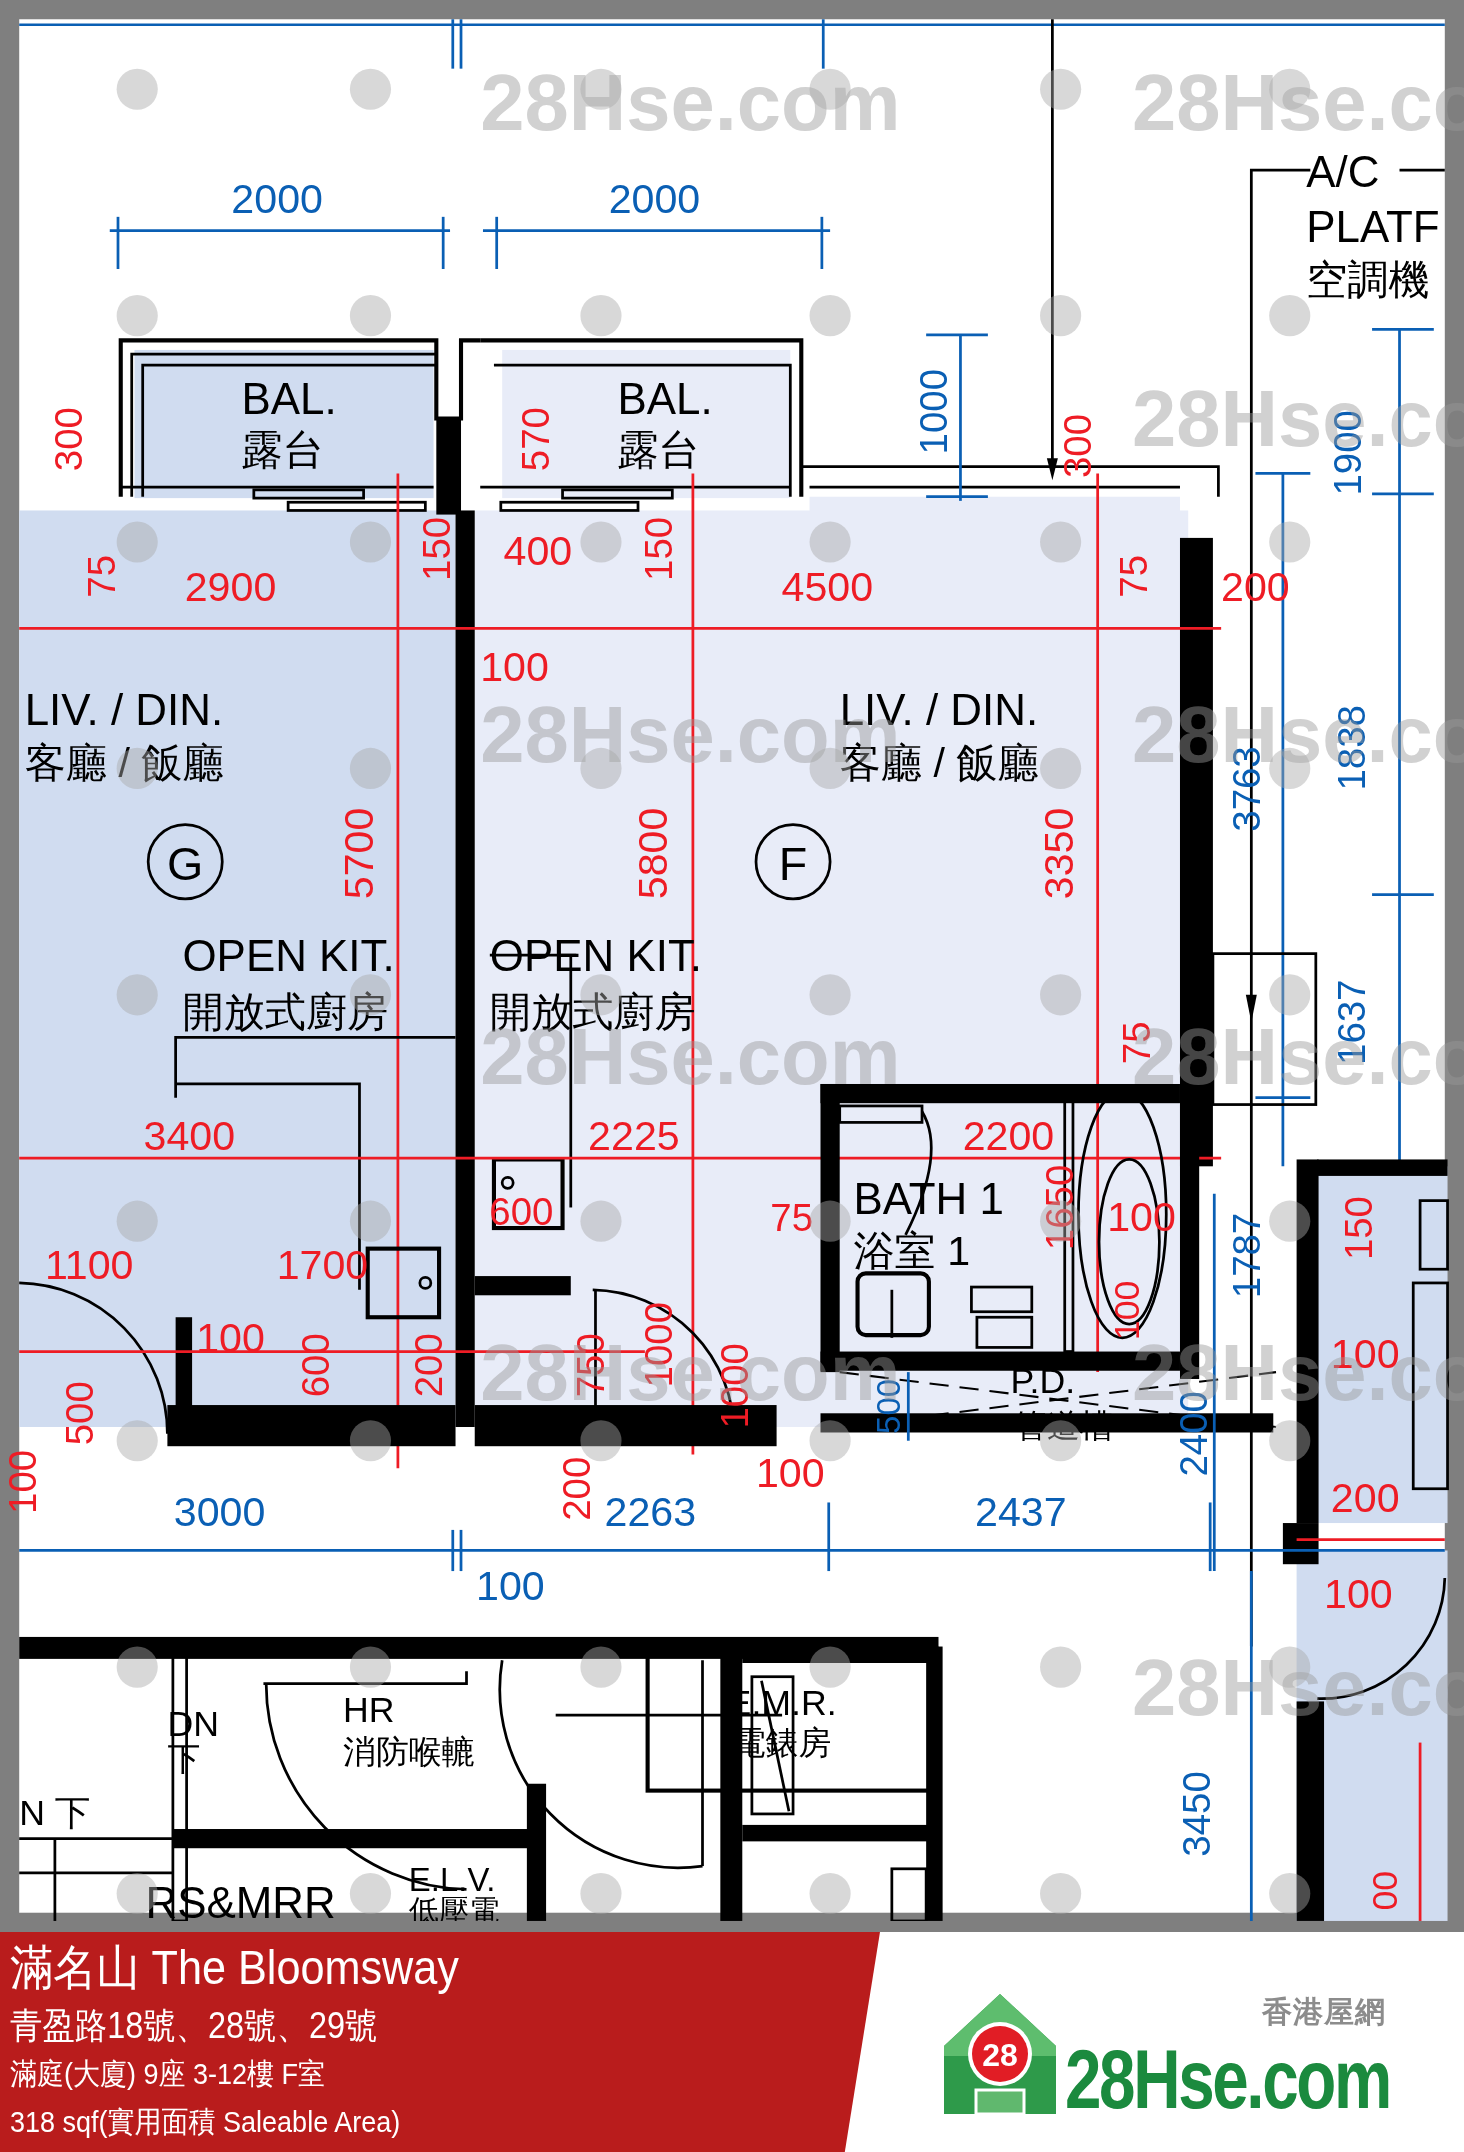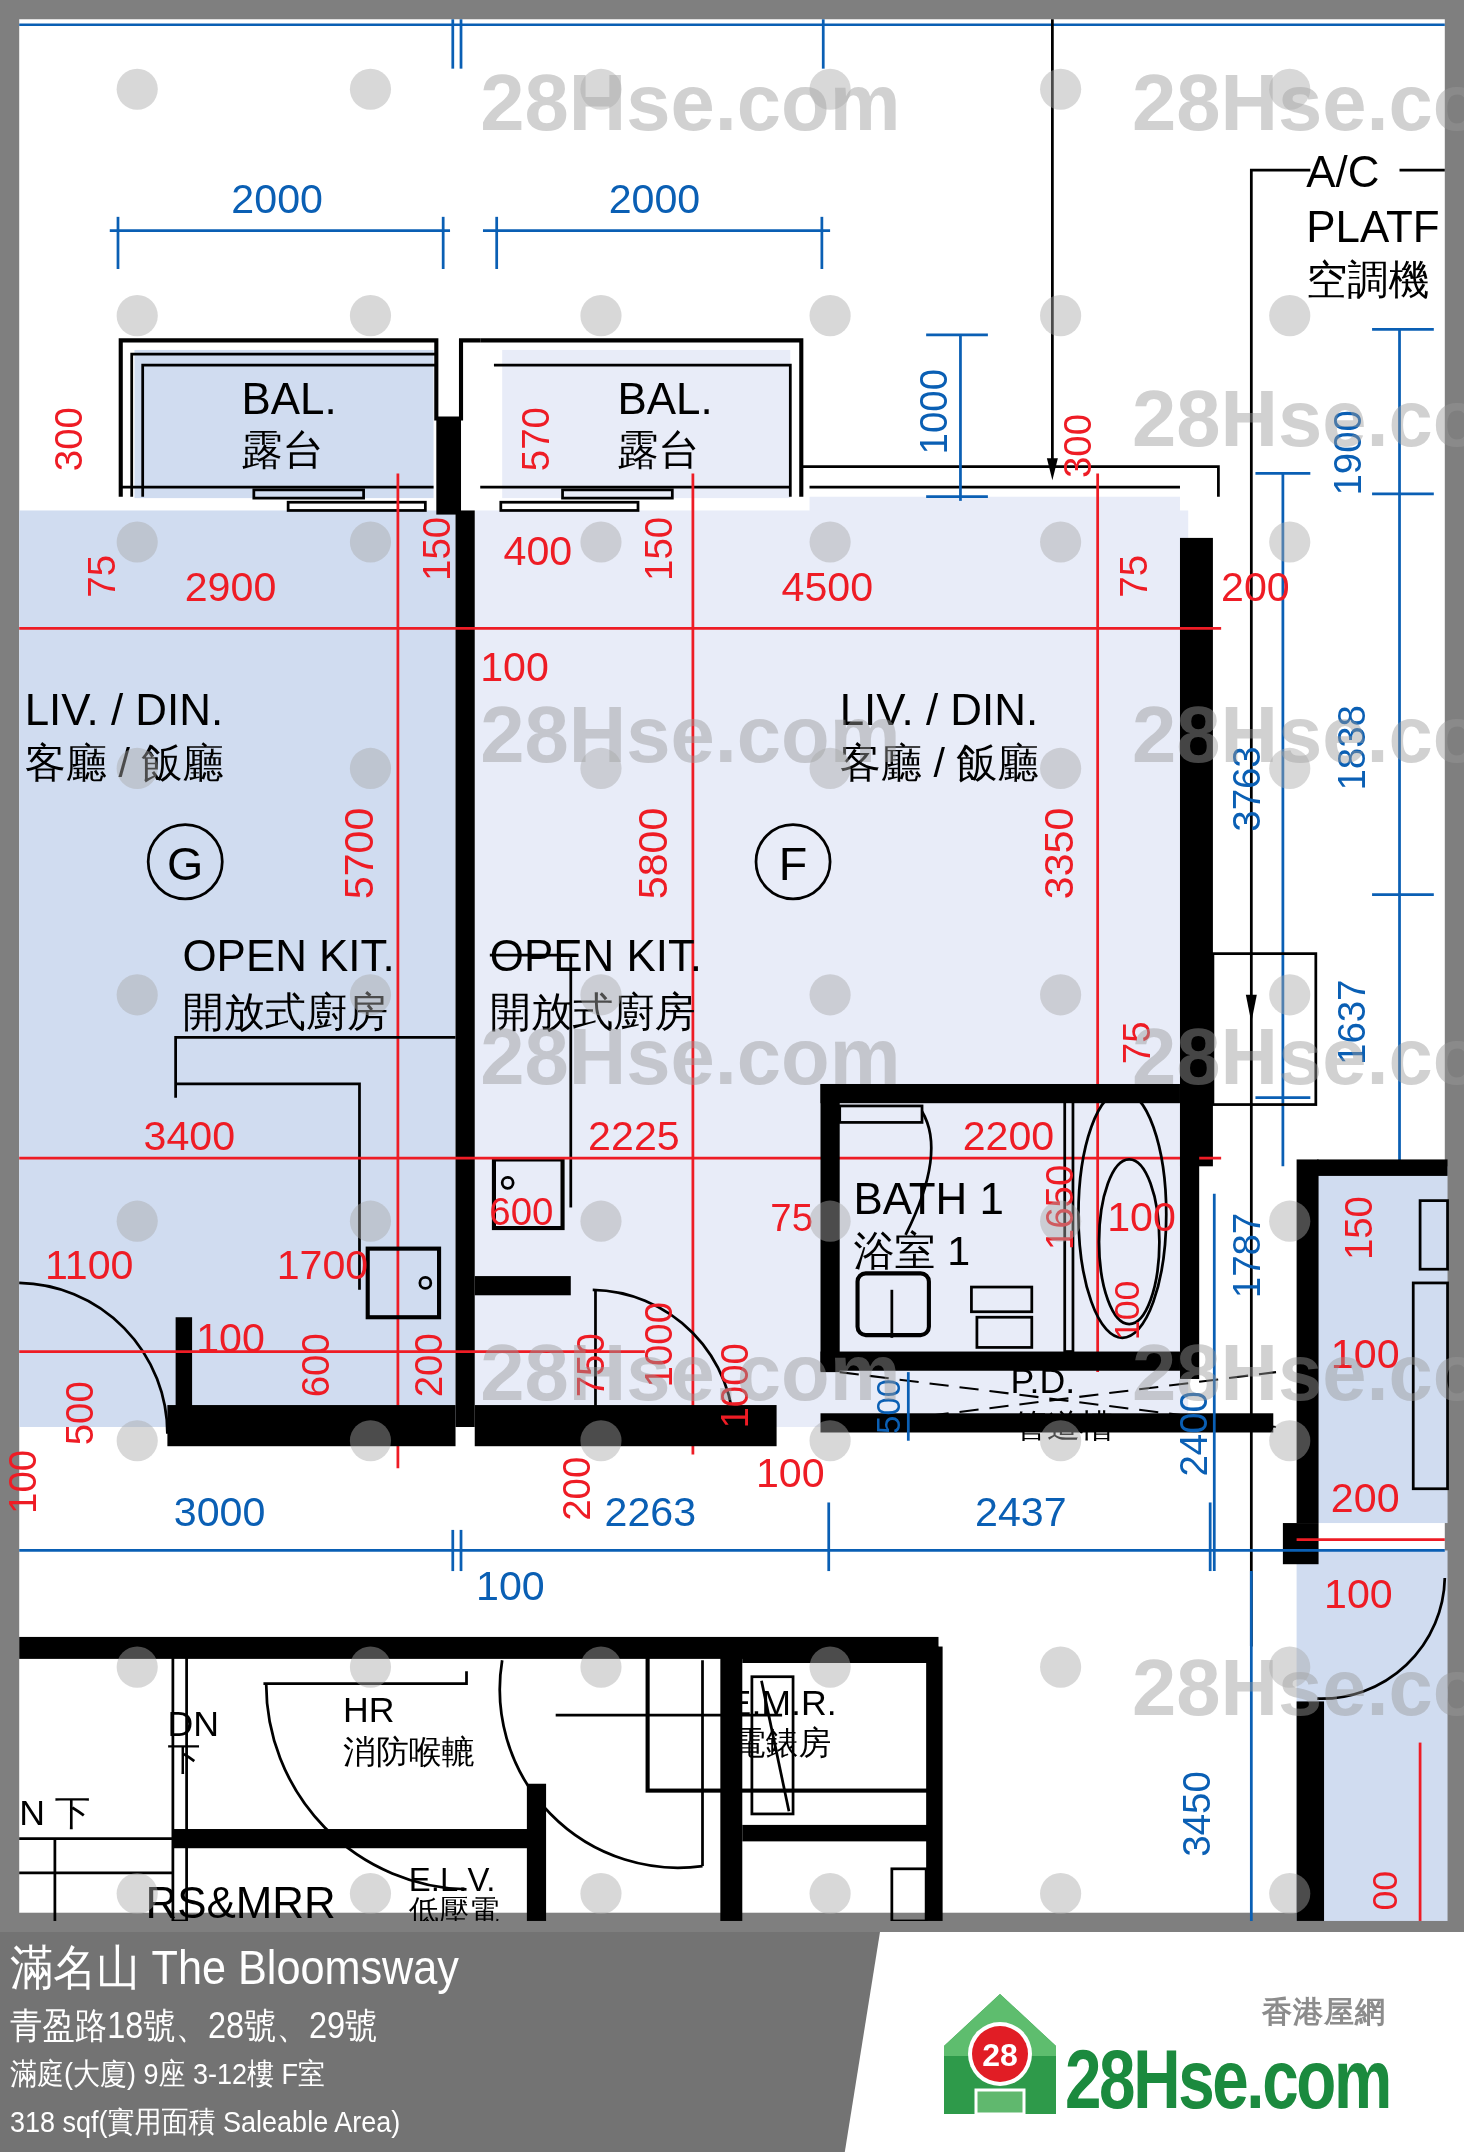--- a/index.html
+++ b/index.html
@@ -1,20 +1,20 @@
 <!DOCTYPE html>
 <html><head>
 <meta charset="utf-8">
 <style>
   html,body{margin:0;padding:0;}
   body{width:1464px;height:2152px;position:relative;background:#7f7f7f;overflow:hidden;font-family:"DejaVu Sans","Liberation Sans",sans-serif;}
   #plan{position:absolute;left:0;top:0;width:1464px;height:1921px;}
   #plan svg{display:block;}
   .footer{position:absolute;left:0;top:1932px;width:1464px;height:220px;background:#ffffff;}
-  .footer-band{position:absolute;left:0;top:0;width:880px;height:220px;background:#737373;clip-path:polygon(0 0,100% 0,96% 100%,0 100%);}
+  .footer-band{position:absolute;left:0;top:0;width:880px;height:220px;background:#b91c1c;clip-path:polygon(0 0,100% 0,96% 100%,0 100%);}
   .f-title{position:absolute;left:10px;top:8px;color:#fff;font-family:"Liberation Sans",sans-serif;font-size:48px;line-height:56px;white-space:nowrap;transform:scaleX(0.9);transform-origin:left;}
   .f-addr{position:absolute;left:10px;top:72px;color:#fff;font-family:"Liberation Sans",sans-serif;font-size:36px;line-height:44px;white-space:nowrap;transform:scaleX(0.9);transform-origin:left;}
   .f-unit{position:absolute;left:10px;top:122px;color:#fff;font-family:"Liberation Sans",sans-serif;font-size:30px;line-height:40px;white-space:nowrap;transform:scaleX(0.9);transform-origin:left;}
   .f-area{position:absolute;left:10px;top:170px;color:#fff;font-family:"Liberation Sans",sans-serif;font-size:30px;line-height:40px;white-space:nowrap;transform:scaleX(0.9);transform-origin:left;}
   .logo{position:absolute;left:940px;top:40px;width:460px;height:160px;}
   .logo-tag{position:absolute;left:322px;top:20px;font-family:Liberation Serif, serif;font-size:30px;color:#8c8c8c;font-weight:bold;letter-spacing:1px;}
   .logo-text{position:absolute;left:125px;top:62px;font-family:"Liberation Sans",sans-serif;font-size:84px;font-weight:bold;color:#1b8a3e;letter-spacing:-3px;transform:scaleX(0.78);transform-origin:left;line-height:90px;}
   .logo-house{position:absolute;left:0;top:14px;width:120px;height:130px;}
 </style>
 </head>

